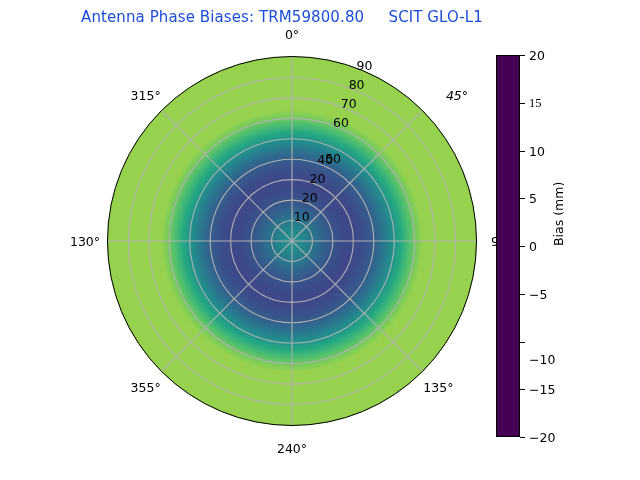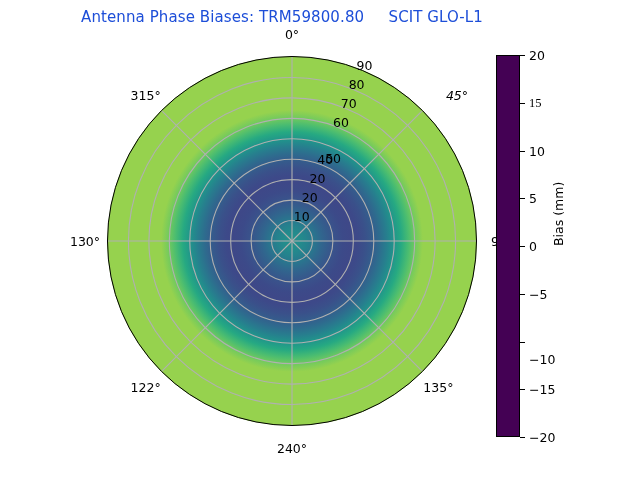--- a/index.html
+++ b/index.html
@@ -96,21 +96,21 @@
     </svg>
 
     <div id="polar-ring"></div>
 
     <div id="theta-labels">
         <div class="theta-lab" style="left: 187px; top: -16px;">0°</div>
         <div class="theta-lab" style="left: 352px; top: 44.6289px; font-style: italic;">45°</div>
         <div class="theta-lab" style="left: 394px; top: 191px;">90</div>
         <div class="theta-lab" style="left: 333.371px; top: 337.371px;">135°</div>
         <div class="theta-lab" style="left: 187px; top: 398px;">240°</div>
-        <div class="theta-lab" style="left: 40.6289px; top: 337.371px;">122°</div>
+        <div class="theta-lab" style="left: 40.6289px; top: 337.371px;">355°</div>
         <div class="theta-lab" style="left: -20px; top: 191px;">130°</div>
         <div class="theta-lab" style="left: 40.6289px; top: 44.6289px;">315°</div>
       </div>
     <div id="r-labels">
         <div class="r-lab" style="left: 196.824px; top: 166.112px;">10</div>
         <div class="r-lab" style="left: 204.648px; top: 147.224px;">20</div>
         <div class="r-lab" style="left: 212.471px; top: 128.335px;">20</div>
         <div class="r-lab" style="left: 220.295px; top: 109.447px;">40</div>
         <div class="r-lab" style="left: 228.119px; top: 108px;">50</div>
         <div class="r-lab" style="left: 235.943px; top: 71.6708px;">60</div>

